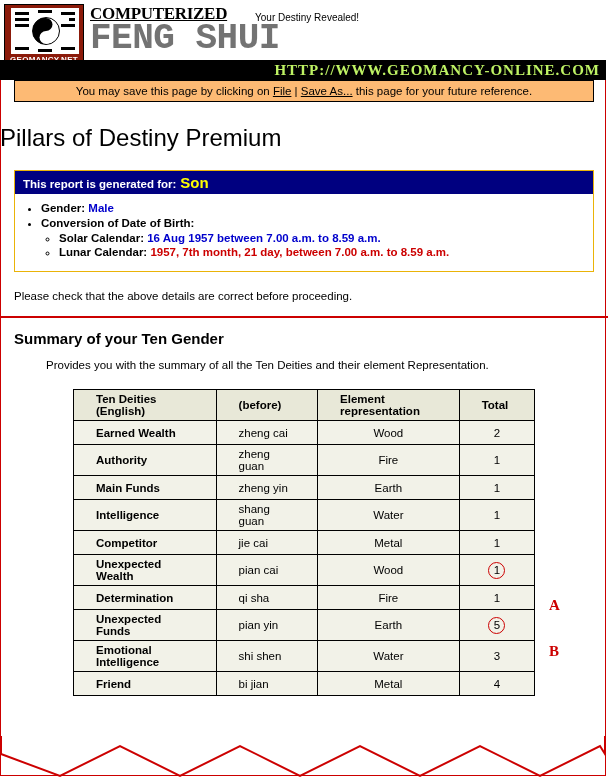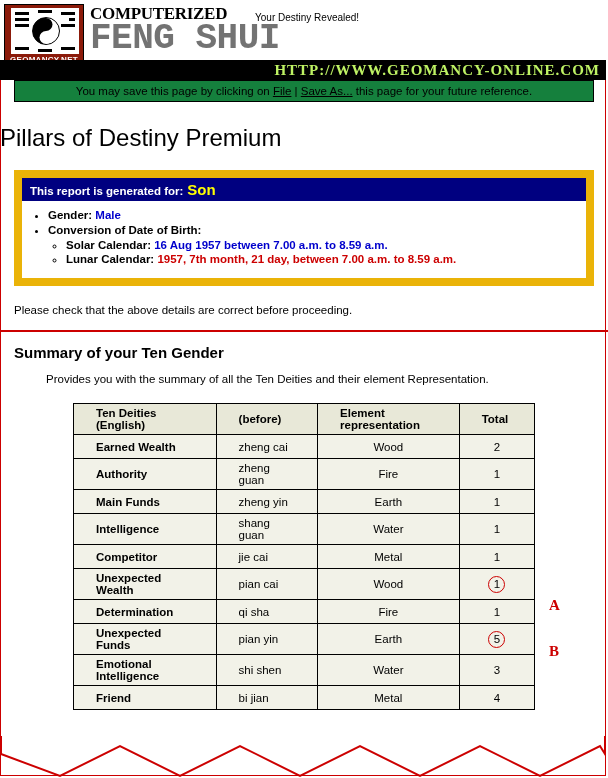--- a/index.html
+++ b/index.html
@@ -55,20 +55,21 @@
     position:absolute;left:0;bottom:1px;width:100%;
     text-align:center;color:#fff;font-size:8px;font-weight:bold;
     letter-spacing:.3px;
   }
   .brand{
     position:absolute;left:90px;top:4px;
   }
   .brand .line1{
     font-size:17px;font-weight:bold;letter-spacing:-0.3px;color:#000;
     font-family:"Liberation Serif", serif;
+    text-decoration:underline;
   }
   .brand .line2{
     font-size:36px;font-weight:bold;color:#737373;line-height:30px;
     font-family:Liberation Mono, monospace;letter-spacing:-0.5px;
   }
   .subbrand{
     position:absolute;left:255px;top:8px;
   }
   .subbrand .t1{
     font-size:17px;font-weight:bold;color:#0000cc;
@@ -83,40 +84,40 @@
     text-align:right;
     font-family:"Liberation Serif", serif;
     font-size:15px;font-weight:bold;letter-spacing:1px;
     line-height:20px;
     padding-right:6px;box-sizing:border-box;
   }
 
   
   .save-bar{
     margin:8px 14px 0 14px;
-    background:#15803d;
+    background:#fdba74;
     border:1px solid #000;
     text-align:center;
     font-size:11.5px;
     padding:4px 12px;
   }
   .save-bar u{text-decoration:underline;}
 
   
   .main-title{
     text-align:left;
     font-size:24px;
     margin:22px 0 18px 0;
     font-family:"Liberation Sans", sans-serif;
   }
 
   
   .report-box{
     margin:0 14px;
-    border:8px solid #eab308;
+    border:1px solid #eab308;
   }
   .report-head{
     background:#000080;
     color:#fff;
     padding:3px 8px;
     font-size:11.5px;
     font-weight:bold;
   }
   .report-head .name{
     color:#ffff00;

